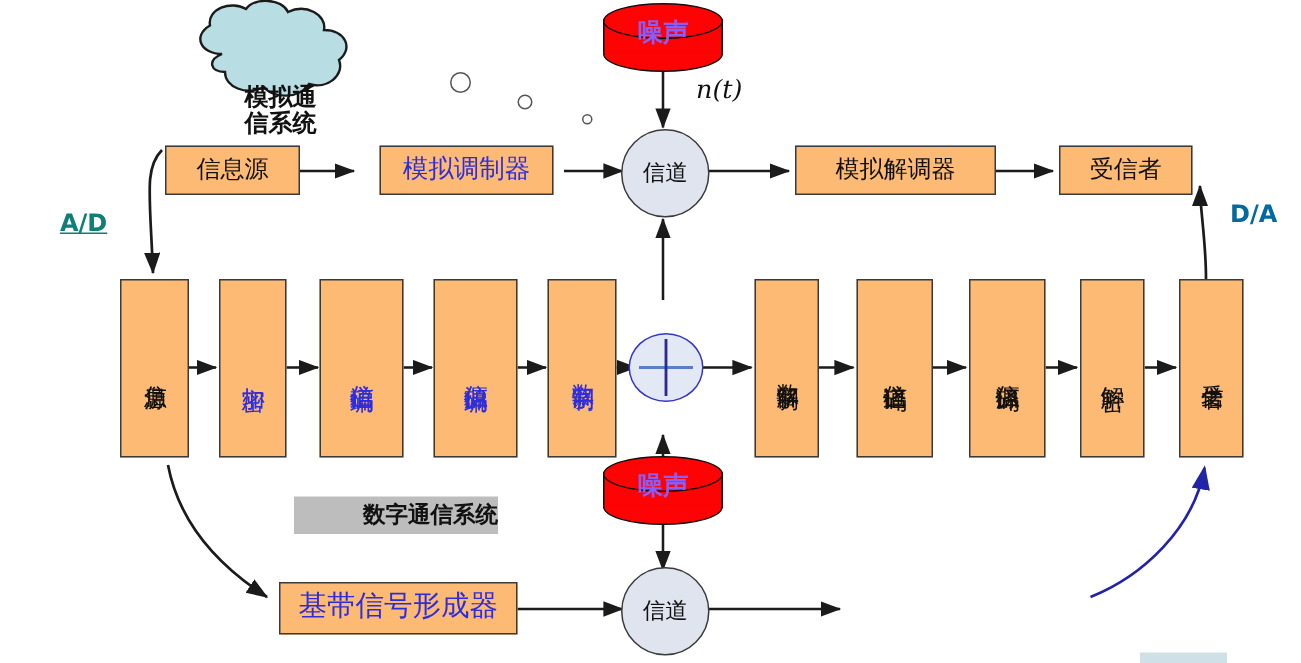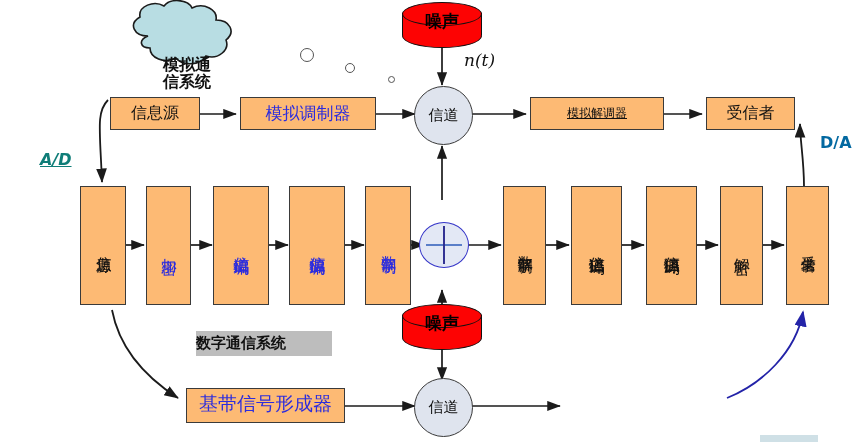--- a/index.html
+++ b/index.html
@@ -10,27 +10,27 @@
        display:flex;align-items:center;justify-content:center;text-align:left;}
   .blk{color:#111;}
   .blue{color:#2d2ddd;}
   .vtext{writing-mode:vertical-rl;text-orientation:upright;line-height:1.02;letter-spacing:1px;}
   .htext{line-height:1.05;}
   .lbl{position:absolute;white-space:nowrap;}
   .cyl{position:absolute;}
   .cylbody{position:absolute;left:0;right:0;background:#fd0303;border-left:1.6px solid #111;border-right:1.6px solid #111;}
   .cyltop{position:absolute;left:0;right:0;background:#fd0303;border:1.6px solid #111;border-radius:50%;}
   .cylbot{position:absolute;left:0;right:0;background:#fd0303;border:1.6px solid #111;border-radius:50%;}
-  .cyltext{position:absolute;left:0;right:0;text-align:center;color:#000000;font-weight:bold;
+  .cyltext{position:absolute;left:0;right:0;text-align:center;color:#8b5cf6;font-weight:bold;
            font-family:"DejaVu Sans","Liberation Sans",sans-serif;}
   .circ{position:absolute;border-radius:50%;border:1.6px solid #3a3a3a;background:#dfe4ee;
         display:flex;align-items:center;justify-content:center;color:#111;}
   .sumnode{position:absolute;border-radius:50%;border:1.8px solid #3434c8;background:#e3e8f5;}
   .tagbox{position:absolute;background:#bdbdbd;color:#111;display:flex;align-items:center;
-          justify-content:flex-start;font-weight:bold;}
+          justify-content:flex-end;font-weight:bold;}
   .ad{color:#0f7d78;text-decoration:underline;font-weight:bold;}
   .da{color:#0369a1;font-weight:bold;}
   .nt{color:#111;font-style:italic;font-family:"DejaVu Serif","Liberation Serif",serif;}
   .wm{position:absolute;color:#e08a24;font-weight:bold;letter-spacing:1px;}
   .wmbar{position:absolute;background:#cfe0e6;}
   .bubble{position:absolute;border:1.5px solid #555;border-radius:50%;background:#fff;}
   .cloudtext{position:absolute;text-align:center;color:#111;font-weight:bold;line-height:1.06;}
 </style>
 </head>
 <body>
@@ -106,21 +106,21 @@
 
   <div class="cyl" style="left:402px;top:304px;width:80px;height:46px;">
     <div class="cylbot" style="top:22px;height:22px;"></div>
     <div class="cylbody" style="top:11px;height:22px;"></div>
     <div class="cyltop" style="top:0px;height:22px;"></div>
     <div class="cyltext" style="top:8px;font-size:17px;">噪声</div>
   </div>
 
   <div class="lbl nt" style="left:464px;top:50px;font-size:17px;">n(t)</div>
 
-  <div class="lbl ad" style="left:40px;top:150px;font-size:16px;font-style:italic;">A/D</div>
+  <div class="lbl ad" style="left:40px;top:139px;font-size:16px;">A/D</div>
   <div class="lbl da" style="left:820px;top:133px;font-size:16px;">D/A</div>
 
   <div class="circ" style="left:414px;top:86px;width:57px;height:57px;font-size:15px;">
     <span>信道</span>
   </div>
 
   <div class="circ" style="left:414px;top:378px;width:57px;height:57px;font-size:15px;">
     <span>信道</span>
   </div>
 
@@ -128,26 +128,26 @@
     <svg width="48" height="44">
       <line x1="6" y1="22" x2="42" y2="22" stroke="#5a7ec8" stroke-width="1.9"></line>
       <line x1="24" y1="3" x2="24" y2="41" stroke="#2b2b8f" stroke-width="1.9"></line>
     </svg>
   </div>
 
   <div class="box" style="left:110px;top:97px;width:90px;height:33px;">
     <span class="htext blk" style="font-size:16px;">信息源</span>
   </div>
 
-  <div class="box" style="left:240px;top:97px;width:136px;height:33px;">
+  <div class="box" style="left:253px;top:97px;width:116px;height:33px;">
     <span class="htext blue" style="font-size:17px;">模拟调制器</span>
   </div>
 
   <div class="box" style="left:530px;top:97px;width:134px;height:33px;">
-    <span class="htext blk" style="font-size:12px;text-decoration:underline;">模拟解调器</span>
+    <span class="htext blk" style="font-size:16px;">模拟解调器</span>
   </div>
 
   <div class="box" style="left:706px;top:97px;width:89px;height:33px;">
     <span class="htext blk" style="font-size:16px;">受信者</span>
   </div>
 
   <div class="box" style="left:80px;top:186px;width:46px;height:119px;">
     <span class="vtext blk" style="font-size:15px;">信息源</span>
   </div>
 

